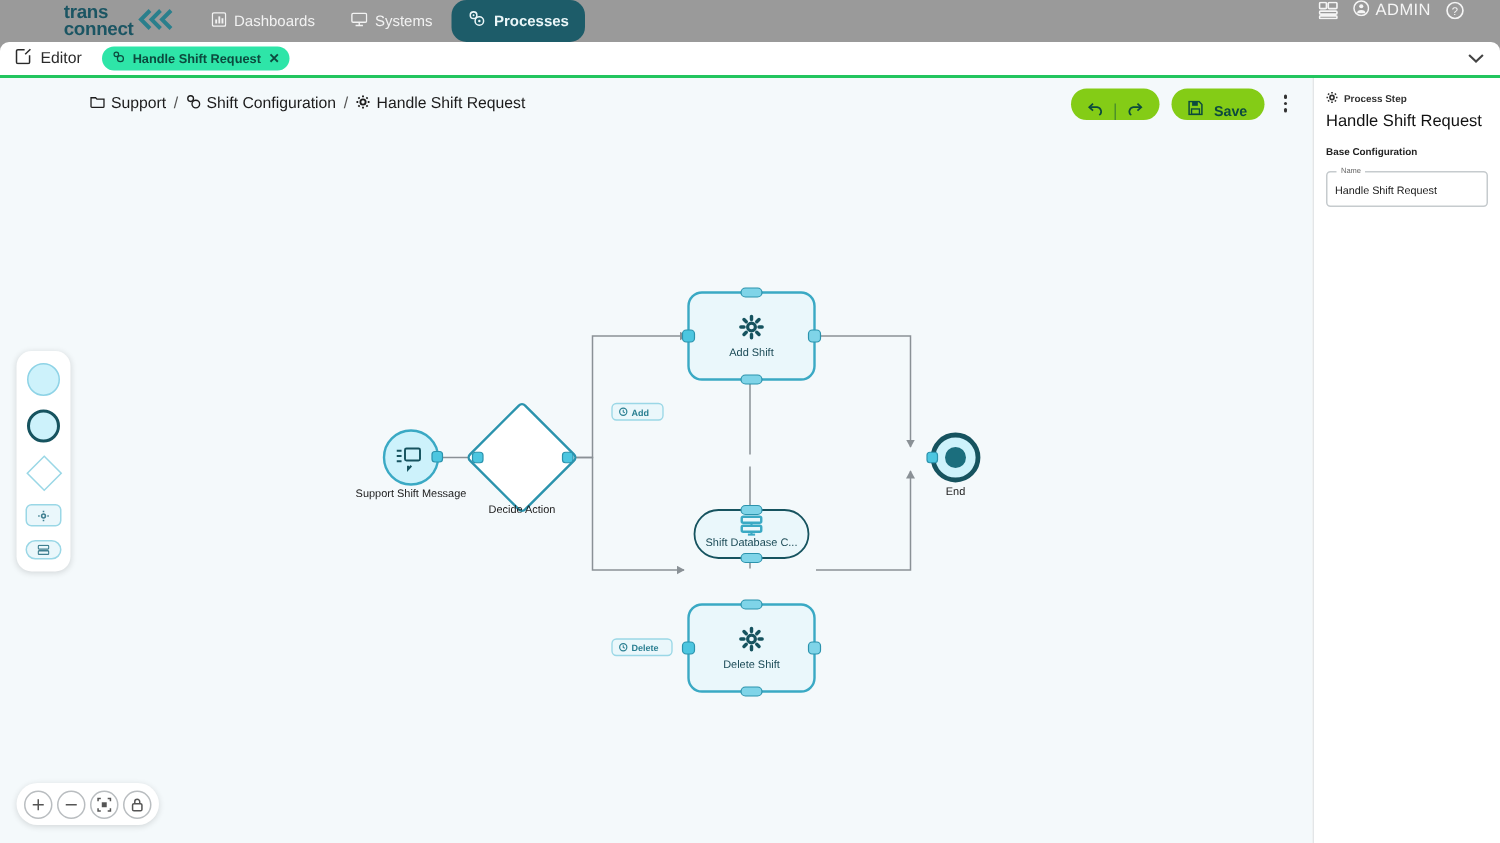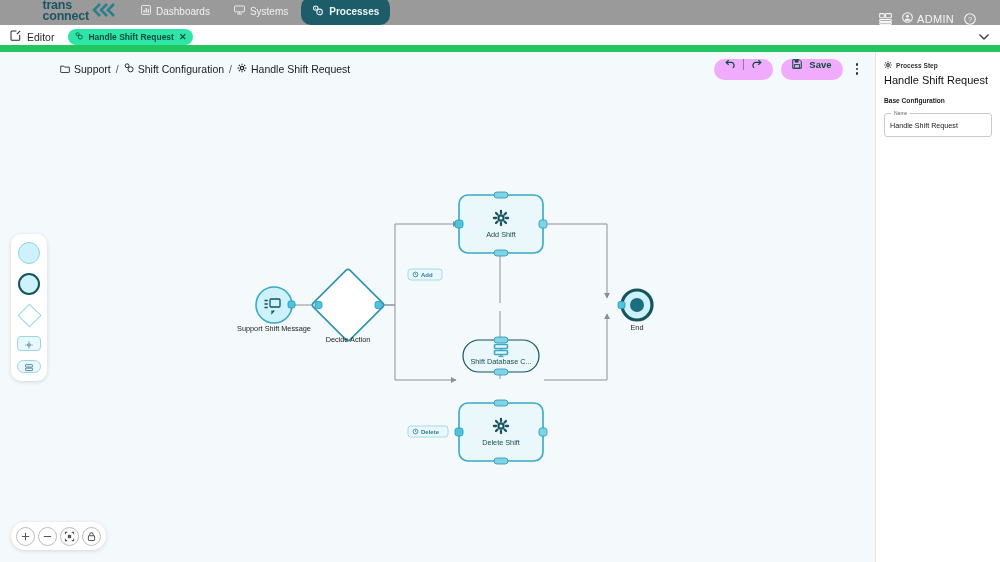--- a/index.html
+++ b/index.html
@@ -5,22 +5,22 @@
   * { box-sizing: border-box; margin: 0; padding: 0; }
   html, body {
     width: 1000px; height: 562px;
     font-family: "Liberation Sans", sans-serif;
     background: #fff; overflow: hidden;
   }
   .app { position: relative; width: 1000px; height: 562px; }
 
   
   .topbar {
-    position: absolute; top: 0; left: 0; width: 1000px; height: 25px;
-    background: #9a9a9a; display: flex; align-items: flex-end;
+    position: absolute; top: 0; left: 0; width: 1000px; height: 44px;
+    background: #9a9a9a; display: flex; align-items: flex-start;
   }
   .logo {
     width: 120px; height: 28px; position: relative; flex: none;
     display: flex; align-items: center; justify-content: flex-end;
     padding-right: 4px;
   }
   .logo-text {
     font-size: 12.5px; line-height: 11px; font-weight: 700; color: #1b5563;
     text-align: left; letter-spacing: -0.2px;
   }
@@ -38,21 +38,21 @@
   .topbar-right {
     margin-left: auto; display: flex; align-items: center; gap: 10px;
     padding-right: 24px; color: #f5f5f5; font-size: 11px;
   }
   .tb-ico { display: flex; align-items: center; cursor: pointer; }
   .admin { display: flex; align-items: center; gap: 4px; cursor: pointer; letter-spacing: .3px; }
 
   
   .tabstrip {
     position: absolute; top: 28px; left: 0; width: 1000px; height: 24px;
-    background: #fff; border-bottom: 7px solid #22c55e;
+    background: #fff; border-bottom: 2px solid #22c55e;
     display: flex; align-items: center; padding: 0 10px;
     border-radius: 6px 6px 0 0;
   }
   .editor-tab {
     display: flex; align-items: center; gap: 6px;
     font-size: 10.5px; color: #2a2a2a; cursor: pointer;
   }
   .chip {
     display: flex; align-items: center; gap: 5px; margin-left: 14px;
     background: #2ee5a8; color: #0c4a3e; font-size: 8.5px; font-weight: 700;
@@ -69,21 +69,21 @@
   .crumbbar {
     position: absolute; top: 0; left: 0; width: 875px; height: 34px;
     display: flex; align-items: center; padding: 0 12px;
     background: transparent; z-index: 6;
   }
   .crumbs { display: flex; align-items: center; gap: 4px; font-size: 10.5px; color: #1c1c1c; padding-left: 48px; }
   .crumbs .sep { color: #555; margin: 0 1px; }
   .crumb { display: flex; align-items: center; gap: 4px; cursor: pointer; }
   .actions { margin-left: auto; display: flex; align-items: center; gap: 8px; }
   .pill-btn {
-    display: flex; align-items: flex-start; gap: 7px; background: #f0abfc;
+    display: flex; align-items: flex-end; gap: 7px; background: #84cc16;
     border: none; border-radius: 14px; height: 21px; padding: 0 11px;
     color: #0c4a3e; font-size: 9.5px; font-weight: 700; cursor: pointer;
     font-family: "Liberation Sans", sans-serif;
   }
   .pill-btn .divider { width: 1px; height: 11px; background: #0c4a3e; opacity: .45; }
   .kebab { display: flex; flex-direction: column; gap: 2px; padding: 3px 5px; cursor: pointer; }
   .kebab i { width: 2.5px; height: 2.5px; border-radius: 50%; background: #333; display: block; }
 
   
   .palette {

